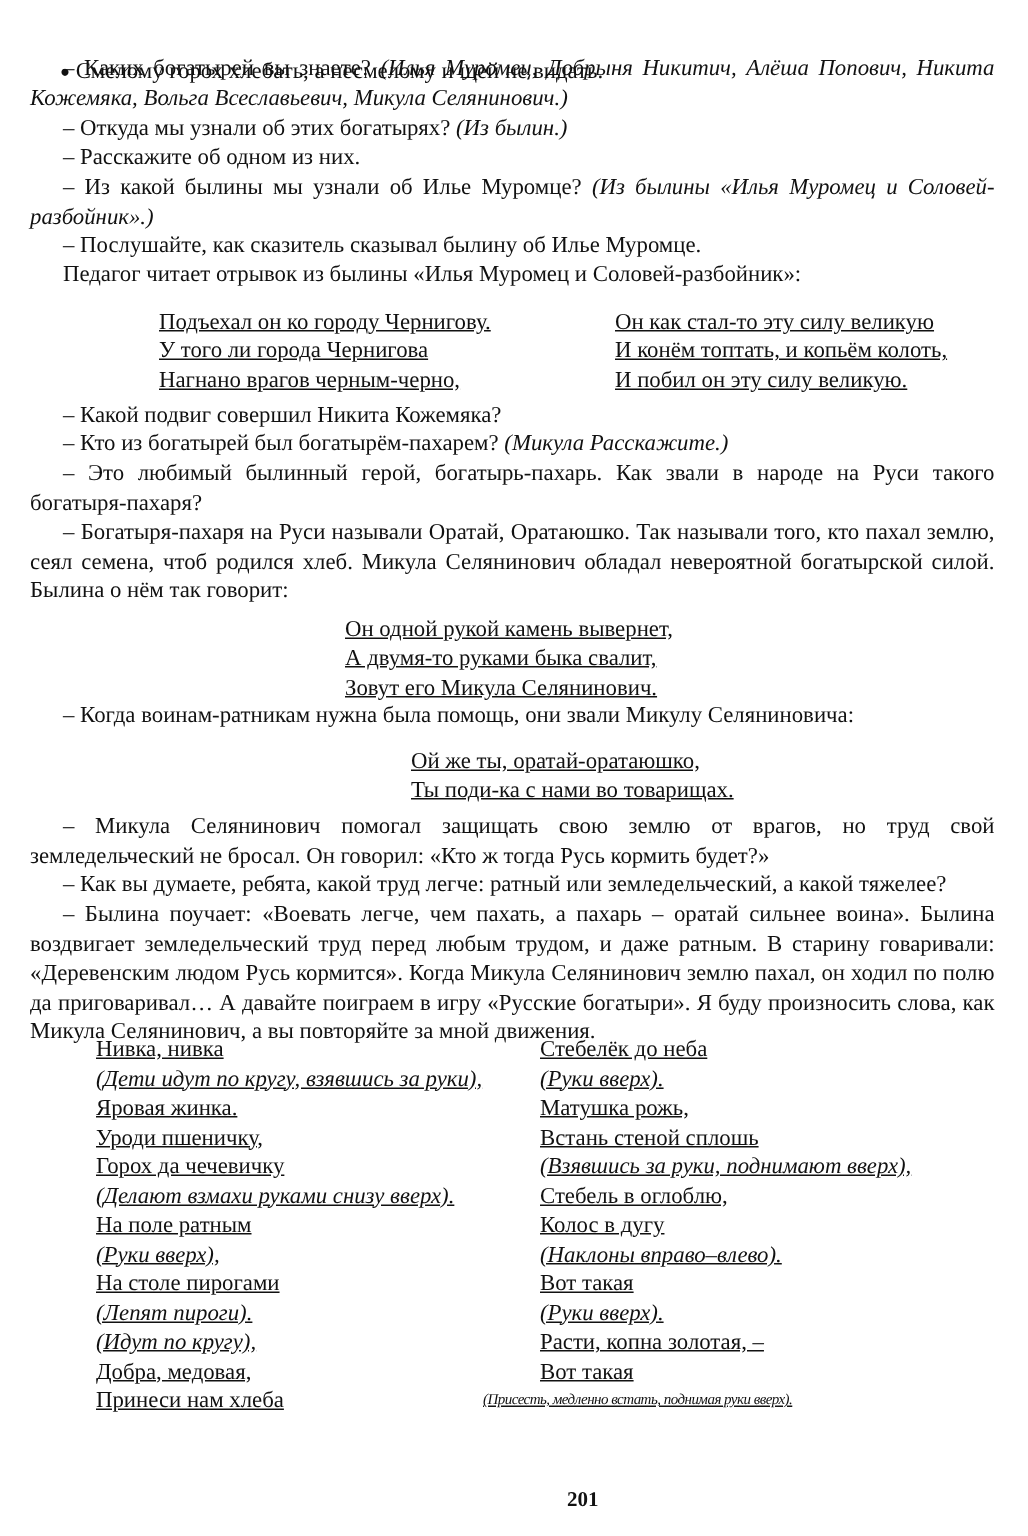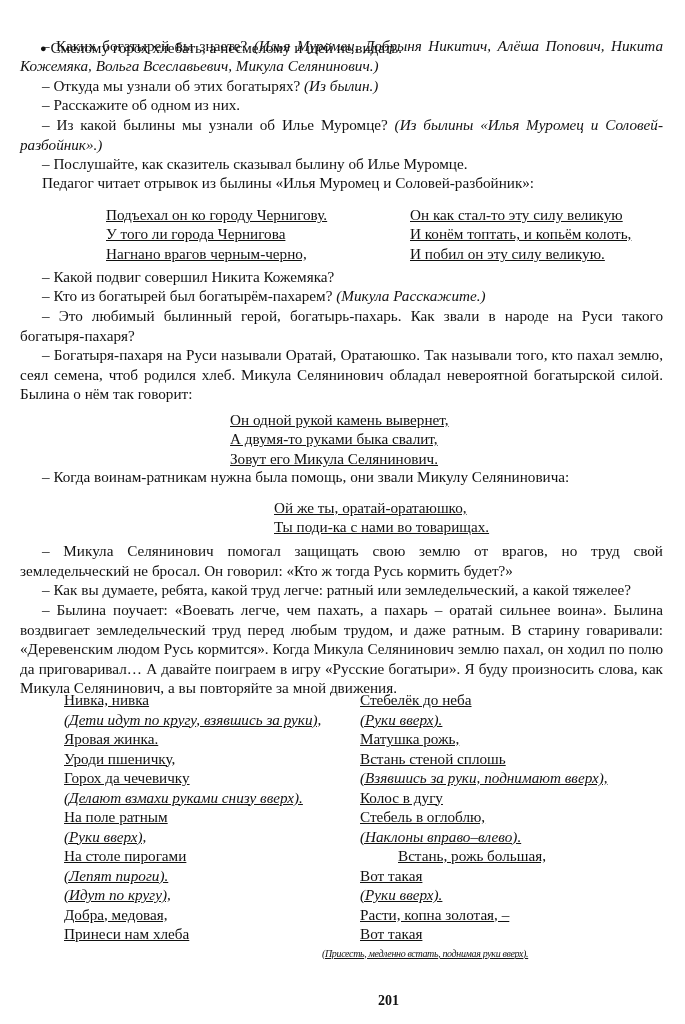--- a/index.html
+++ b/index.html
@@ -93,24 +93,23 @@
     <div>Добра, медовая,</div>
     <div>Принеси нам хлеба</div>
   </div>
 
   <div class="verse" style="left:340px; top:678px; line-height:19.5px;">
     <div>Стебелёк до неба</div>
     <div class="it">(Руки вверх).</div>
     <div>Матушка рожь,</div>
     <div>Встань стеной сплошь</div>
     <div class="it">(Взявшись за руки, поднимают вверх),</div>
+    <div>Стебель в оглоблю,</div>
     <div>Колос в дугу</div>
-    <div>Стебель в оглоблю,</div>
     <div class="it">(Наклоны вправо–влево).</div>
-    <div style="padding-left:38px;">Встань, рожь большая,</div>
     <div>Вот такая</div>
     <div class="it">(Руки вверх).</div>
     <div>Расти, копна золотая, –</div>
     <div>Вот такая</div>
     <div class="it cond" style="margin-left:-38px; font-size:10px;">(Присесть, медленно встать, поднимая руки вверх).</div>
   </div>
 </div>
 
 <div class="pagenum">201</div>
 

